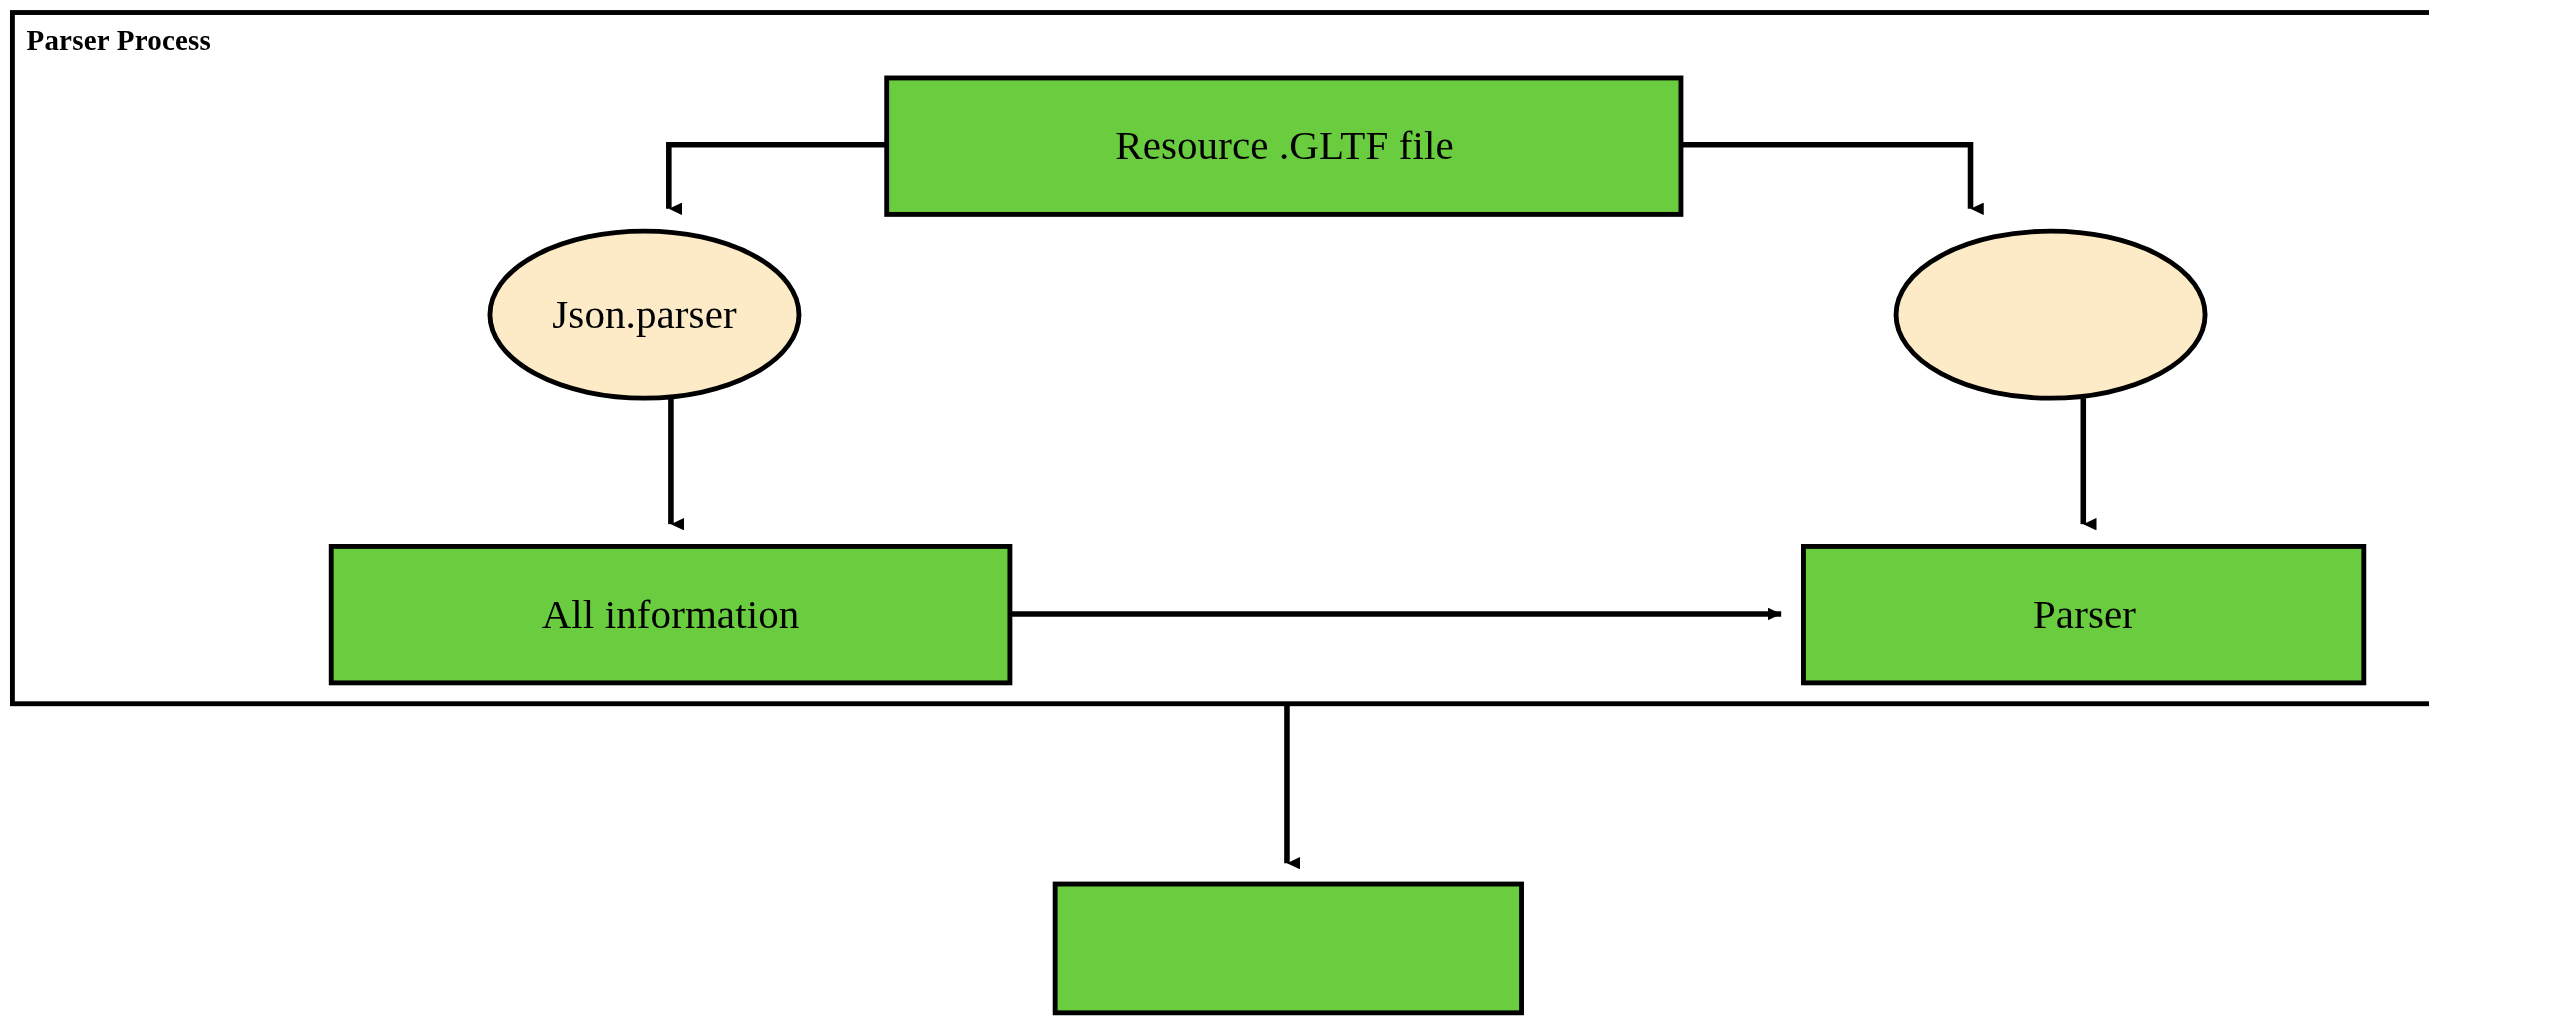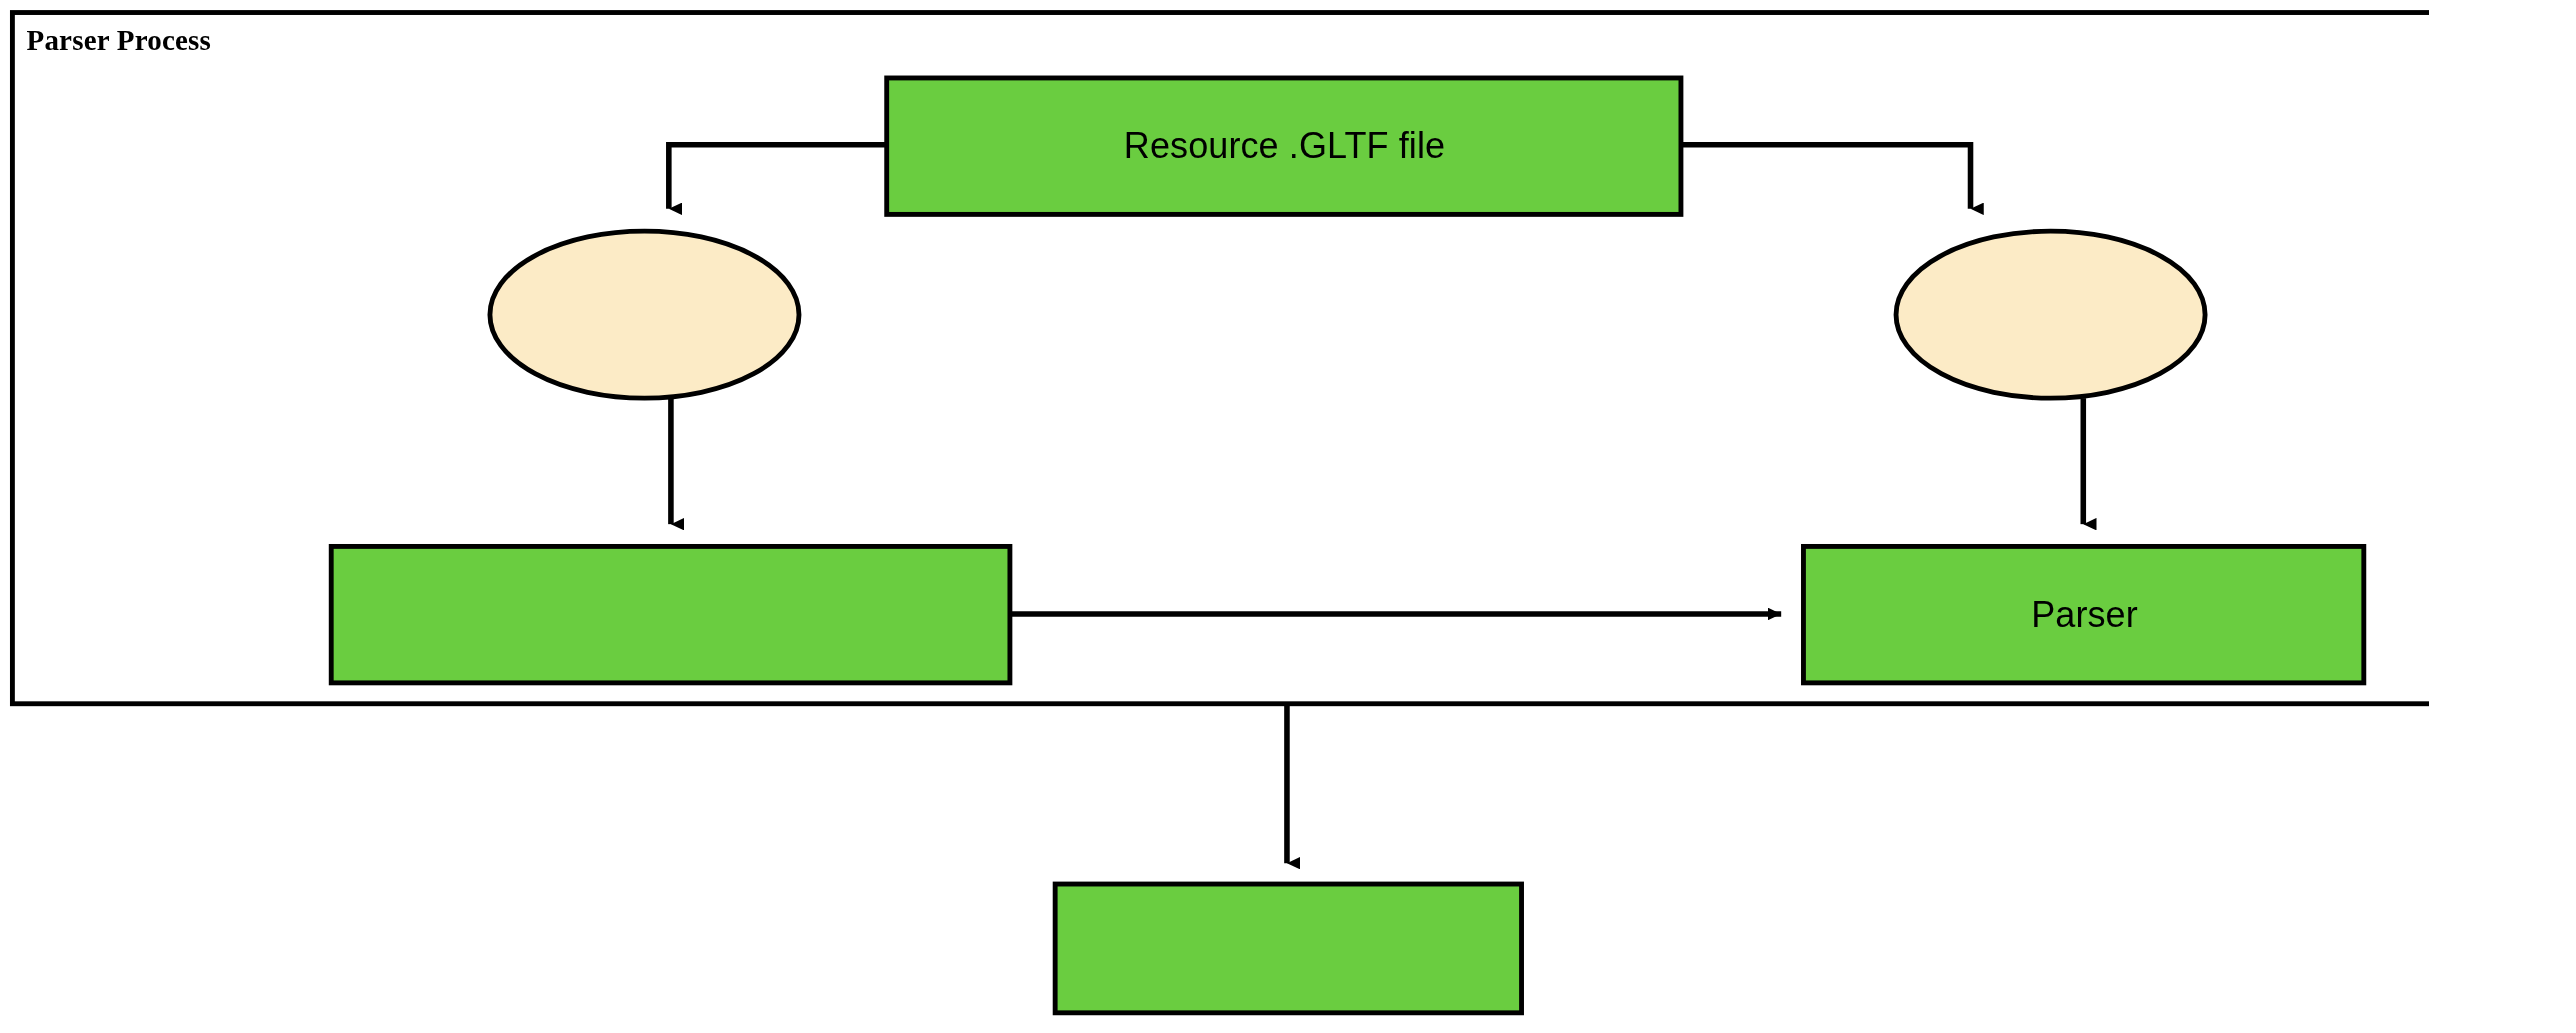--- a/index.html
+++ b/index.html
@@ -24,22 +24,22 @@
     width: 2576px;
     height: 1033px;
   }
   .node-label {
     position: absolute;
     display: flex;
     align-items: center;
     justify-content: center;
     text-align: center;
     color: #000000;
-    font-family: Liberation Sans, sans-serif;
-    font-size: 36px;
+    font-family: Liberation Serif, serif;
+    font-size: 41px;
     line-height: 1.12;
     letter-spacing: 0.1px;
     white-space: pre-line;
     pointer-events: none;
   }
   .group-title {
     position: absolute;
     color: #000000;
     font-family: "Liberation Serif", "DejaVu Serif", serif;
     font-size: 29px;
@@ -98,20 +98,22 @@
 
     <rect x="2590" y="785" width="805" height="196" fill="#6ACD40" stroke="#000000" stroke-width="7"></rect>
 
     <rect x="1515" y="1270" width="670" height="185" fill="#6ACD40" stroke="#000000" stroke-width="7"></rect>
   </svg>
 
   <div class="group-title" style="left:26.5px; top:24px;">Parser Process</div>
 
   <div class="node-label" style="left:887px; top:78px; width:795px; height:136px;">Resource .GLTF file</div>
 
+  <div class="node-label" style="left:490px; top:231px; width:309px; height:167px;">Json.parser</div>
 
 
+  <div class="node-label" style="left:331px; top:547px; width:679px; height:136px;">All information</div>
 
   <div class="node-label" style="left:1804px; top:547px; width:561px; height:136px;">Parser</div>
 
 
 </div>
 
 
 </body></html>

